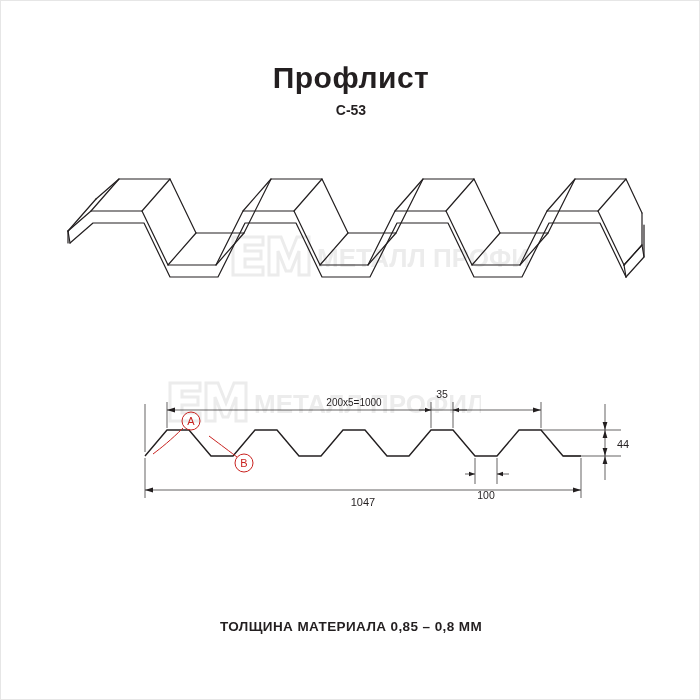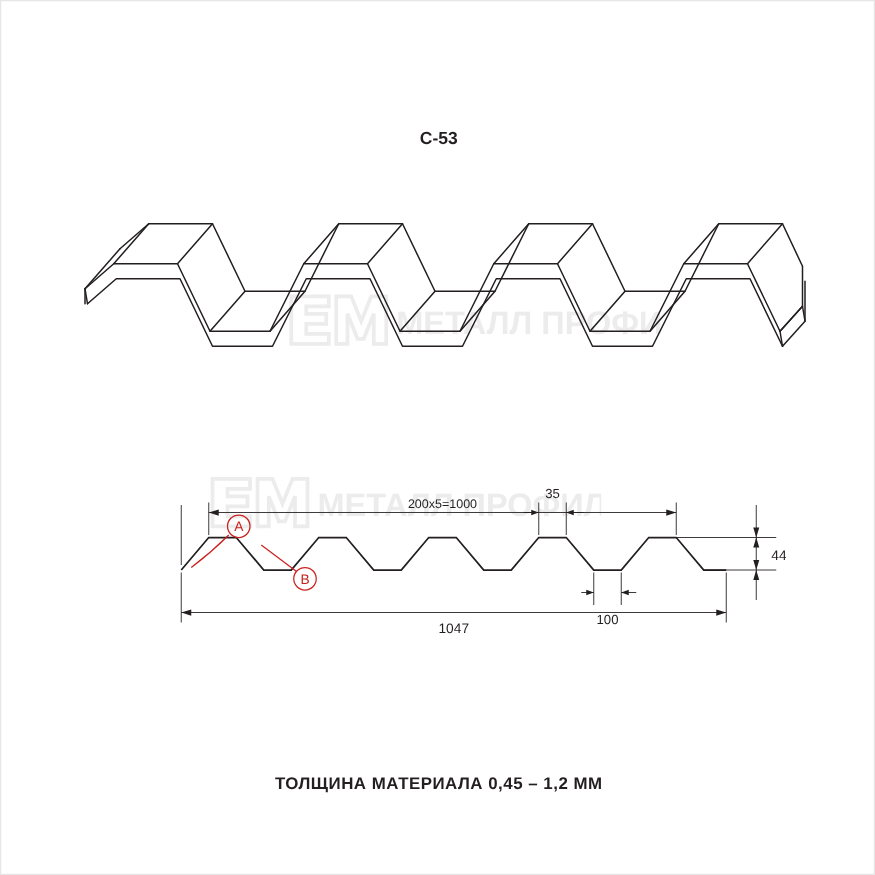--- a/index.html
+++ b/index.html
@@ -77,20 +77,21 @@
   .wm2 { top: 368px; left: 150px; }
   svg text {
     font-family: "Liberation Sans", sans-serif;
   }
 </style>
 </head>
 <body>
 
 <div class="page">
 
+  <div class="title">Профлист</div>
   <div class="subtitle">С-53</div>
 
   <div class="wm wm1">
     <svg width="300" height="70" viewBox="0 0 300 70">
       <g fill="#ececec" stroke="#ececec">
         <path d="M4 14 L34 14 L34 22 L16 22 L16 28 L32 28 L32 36 L16 36 L16 44 L34 44 L34 52 L4 52 Z" fill="none" stroke-width="3"></path>
         <path d="M40 52 L40 14 L52 14 L60 34 L68 14 L80 14 L80 52 L70 52 L70 28 L62 48 L57 48 L49 28 L49 52 Z" fill="none" stroke-width="3"></path>
       </g>
       <text x="88" y="44" font-size="26" font-weight="bold" fill="#ececec">МЕТАЛЛ ПРОФИЛЬ</text>
     </svg>
@@ -216,15 +217,15 @@
       <text x="62" y="39" text-anchor="middle" font-size="11" fill="#c9221f">A</text>
 
       <g stroke="#c9221f" fill="none" stroke-width="1">
         <circle cx="115" cy="77" r="9"></circle>
         <path d="M108 71 C 96 62, 88 56, 80 50"></path>
       </g>
       <text x="115" y="81" text-anchor="middle" font-size="11" fill="#c9221f">B</text>
     </svg>
   </div>
 
-  <div class="footer-note">ТОЛЩИНА МАТЕРИАЛА 0,45 – 1,2 ММ</div>
+  <div class="footer-note">ТОЛЩИНА МАТЕРИАЛА 0,85 – 0,8 ММ</div>
 
 </div>
 
 </body></html>

